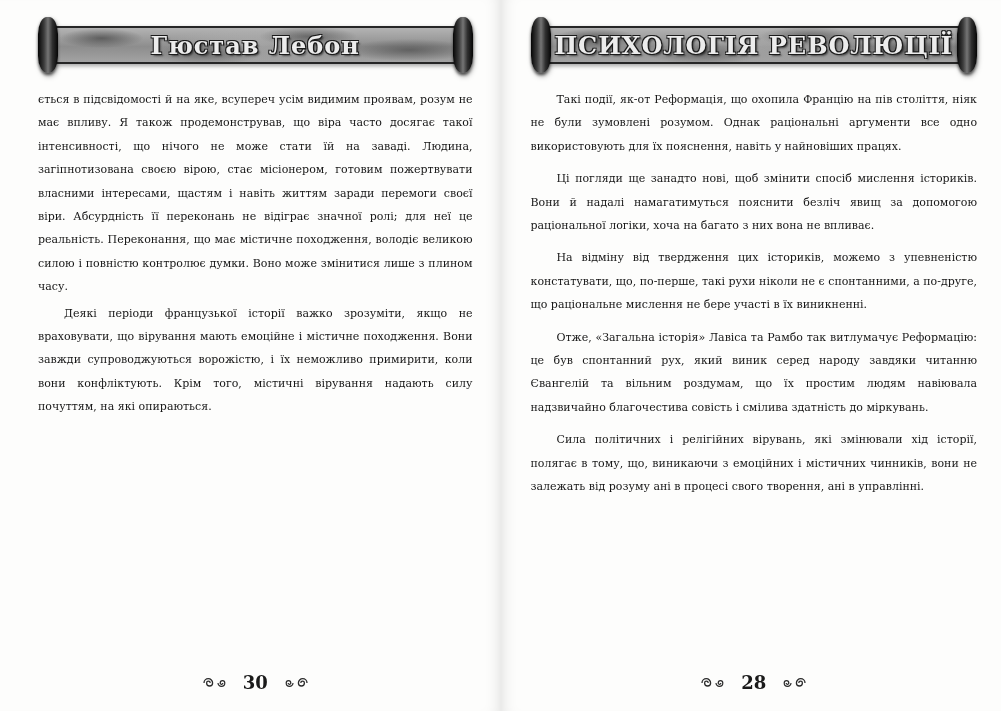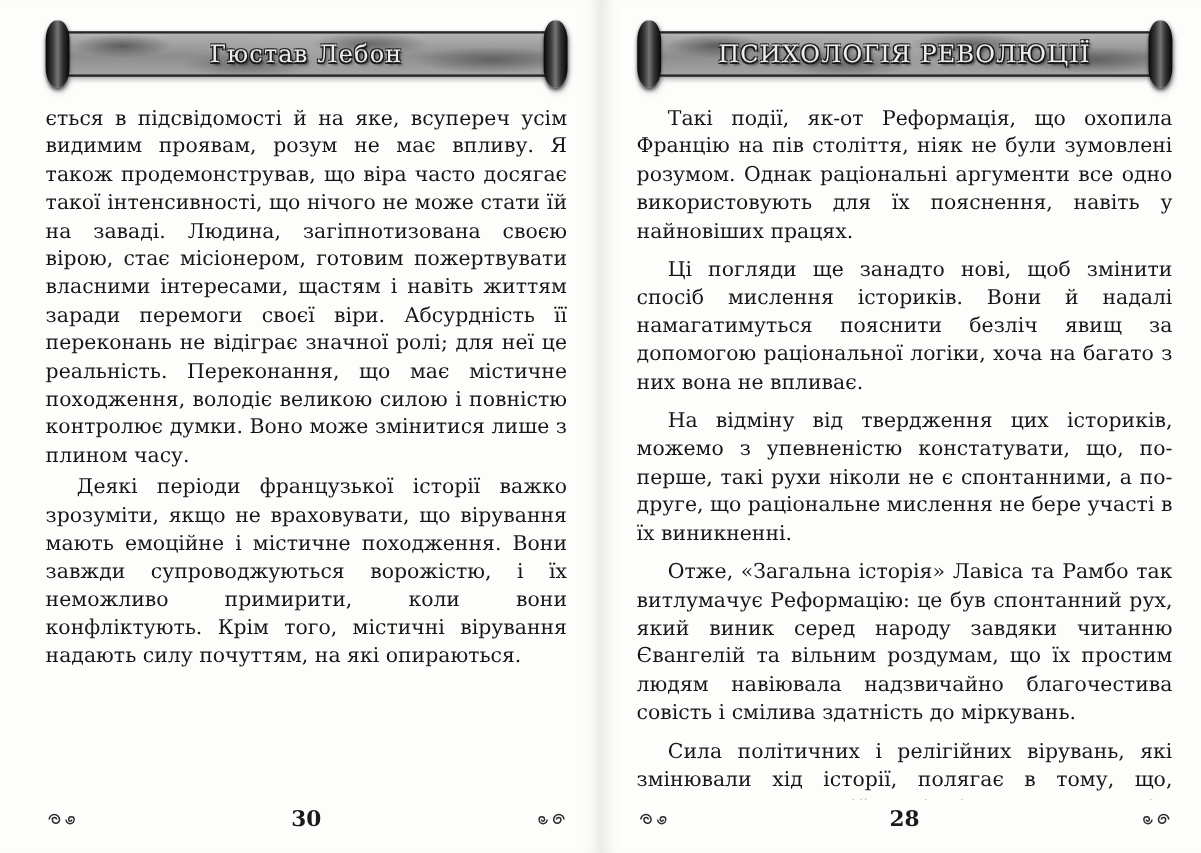--- a/index.html
+++ b/index.html
@@ -57,52 +57,52 @@
     border-bottom: 2px solid #262626;
     background:
       radial-gradient(ellipse 60px 14px at 12% 30%, rgba(40,40,40,0.55), transparent 70%),
       radial-gradient(ellipse 80px 16px at 38% 75%, rgba(55,55,55,0.45), transparent 70%),
       radial-gradient(ellipse 70px 14px at 63% 25%, rgba(45,45,45,0.5), transparent 70%),
       radial-gradient(ellipse 90px 16px at 88% 65%, rgba(50,50,50,0.5), transparent 70%),
       radial-gradient(ellipse 120px 20px at 50% 50%, rgba(200,200,200,0.35), transparent 80%),
       linear-gradient(#b3b3b3, #8d8d8d 55%, #a3a3a3);
   }
   .banner-title {
-    font-weight: normal;
-    font-size: 20px;
+    font-weight: bold;
+    font-size: 24px;
     letter-spacing: 1px;
     color: #ececec;
     white-space: nowrap;
     text-shadow:
       -1px -1px 0 #1c1c1c, 1px -1px 0 #1c1c1c,
       -1px 1px 0 #1c1c1c, 1px 1px 0 #1c1c1c,
       2px 2px 2px rgba(0,0,0,0.55);
   }
 
   
   .page-body {
     flex: 1 1 auto;
     overflow: hidden;
-    font-size: 17px;
+    font-size: 11px;
     line-height: 23.4px;
     text-align: justify;
   }
   .page-body p {
     text-indent: 26px;
     margin-bottom: 3px;
   }
   .page-body p.no-indent { text-indent: 0; }
   .page.right .page-body p { margin-bottom: 9px; }
 
   
   .page-footer {
     flex: 0 0 auto;
     display: flex;
     align-items: center;
-    justify-content: space-between;
+    justify-content: center;
     gap: 12px;
     padding: 6px 0 8px;
   }
   .page-num {
     font-size: 18px;
     font-weight: bold;
     color: #1a1a1a;
   }
   .flourish { display: inline-flex; align-items: center; }
   .flourish svg { display: block; }

